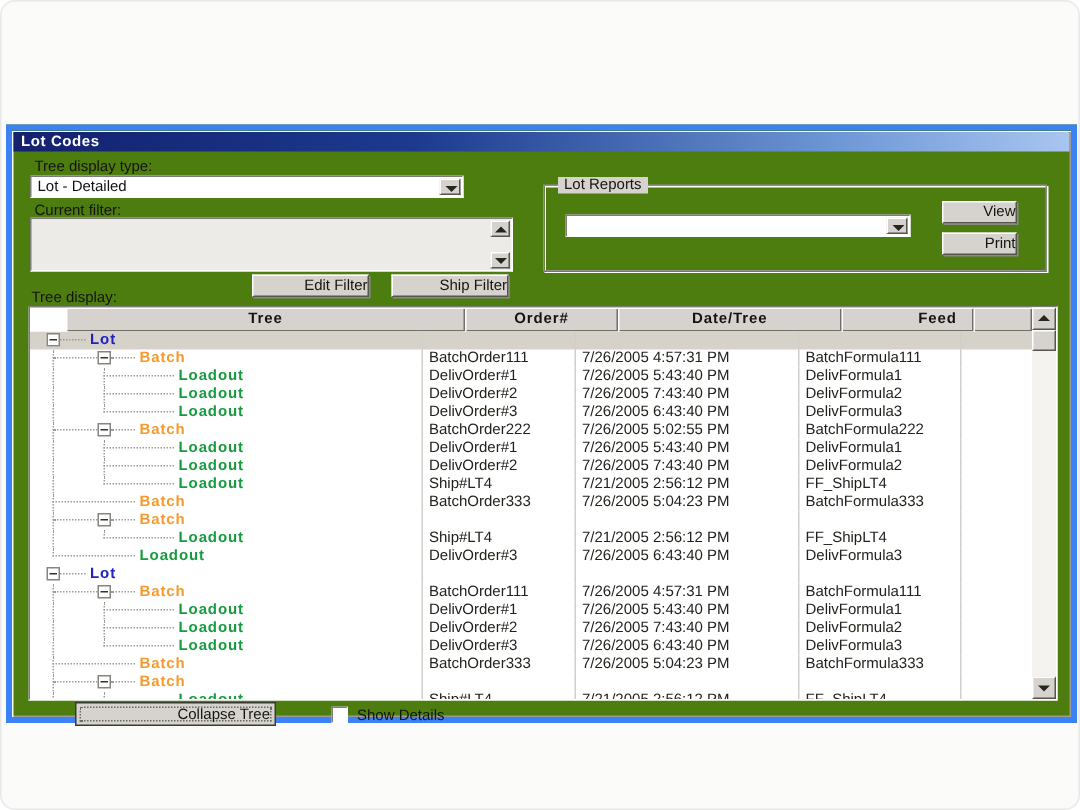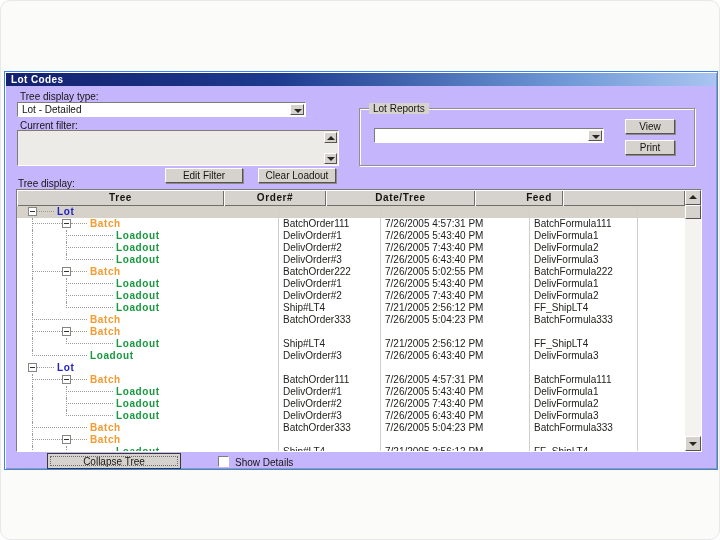--- a/index.html
+++ b/index.html
@@ -2,22 +2,22 @@
 <html><head>
 <meta charset="utf-8">
 <style>
   * { margin:0; padding:0; box-sizing:border-box; }
   html,body { width:720px; height:540px; }
   body { font-family:"Liberation Sans","DejaVu Sans",sans-serif; background:#ffffff; }
   .screen { position:relative; width:720px; height:540px; background:#fbfbfa;
             border:1px solid #e8e8e8; border-radius:10px; overflow:hidden; }
 
   
-  .dialog { position:absolute; left:3px; top:70px; width:714px; height:399px;
-            background:#c4b5fd; border:1px solid #3b82f6;
+  .dialog { position:absolute; left:3px; top:82px; width:714px; height:399px;
+            background:#4d7c0f; border:4px solid #3b82f6;
             box-shadow: inset 1px 1px 0 #ffffff, inset -1px -1px 0 #9b9a95; }
   .titlebar { position:absolute; left:1px; top:1px; right:1px; height:13px;
               background:linear-gradient(90deg,#13216f 0%, #1d3a8e 38%, #6d97d5 78%, #a9c5f0 100%);
               color:#fff; font-size:10px; font-weight:bold; line-height:13px;
               padding-left:5px; letter-spacing:0.4px; }
 
   .lbl { position:absolute; font-size:10px; color:#15150f; white-space:nowrap; }
 
   .sunken { border-top:1px solid #7d7c77; border-left:1px solid #7d7c77;
             border-bottom:1px solid #ffffff; border-right:1px solid #ffffff; }
@@ -35,21 +35,21 @@
 
   
   .filterbox { position:absolute; left:12px; top:58px; width:322px; height:36px; background:#ecebe7; }
   .spinbtn { position:absolute; right:1px; width:13px; height:11px; background:#d6d3ce;
              border:1px solid; border-color:#fff #55544f #55544f #fff; }
   .spinbtn .tri-down { left:2px; top:3px; }
   .spinbtn .tri-up { position:absolute; left:2px; top:3px; }
 
   
   .btn { position:absolute; background:#d6d3ce; font-size:10px; color:#15150f;
-         text-align:center; border:1px solid; border-color:#ffffff #55544f #55544f #ffffff;
+         text-align:right; border:1px solid; border-color:#ffffff #55544f #55544f #ffffff;
          box-shadow:1px 1px 0 #8a8a86; line-height:13px; cursor:default; }
   .btn.default { border:1px solid #3a3a35; box-shadow:none; }
   .btn.default .focus { position:absolute; left:2px; right:2px; top:2px; bottom:2px;
                         border:1px dotted #6a6a64; line-height:10px; font-size:10px; }
 
   
   .group { position:absolute; left:354px; top:36px; width:336px; height:58px;
            border:1px solid #90908b; box-shadow:1px 1px 0 #ffffff, inset 1px 1px 0 #ffffff; }
   .group > .glabel { position:absolute; top:-6px; left:9px; background:#d6d3ce;
                      padding:0 4px; font-size:10px; color:#15150f; }
@@ -117,40 +117,40 @@
       <span style="font-size:10px; padding-left:3px;"></span>
       <span class="spinbtn" style="top:1px;">
           <span class="tri-up"></span>
         </span>
       <span class="spinbtn" style="bottom:1px;">
           <span class="tri-down" style="position:absolute;"></span>
         </span>
     </div>
 
     <div class="btn" style="left:160px; top:96px; width:78px; height:15px;">Edit Filter</div>
-    <div class="btn" style="left:253px; top:96px; width:78px; height:15px;">Clear Loadout</div>
+    <div class="btn" style="left:253px; top:96px; width:78px; height:15px;">Ship Filter</div>
 
     <div class="group">
       <span class="glabel">Lot Reports</span>
       <div class="combo sunken" style="left:14px; top:19px; width:230px; height:15px;">
         <span></span>
         <span class="drop">
             <span class="tri-down"></span>
           </span>
       </div>
       <div class="btn" style="left:265px; top:10px; width:50px; height:15px;">View</div>
       <div class="btn" style="left:265px; top:31px; width:50px; height:15px;">Print</div>
     </div>
 
     <div class="lbl" style="left:13px; top:106px;">Tree display:</div>
 
     <div class="table">
       <div class="tleft">
         <div class="thead">
-            <div class="hcell" style="width: 207px;">Tree</div>
+            <div class="hcell" style="width: 266px; margin-left: 24px;">Tree</div>
             <div class="hcell" style="width: 102px;">Order#</div>
             <div class="hcell" style="width: 149px;">Date/Tree</div>
             <div class="hcell" style="width: 88px; padding-left: 40px;">Feed</div>
             <div class="hcell" style="flex: 1 1 0%;"></div>
           </div>
         <div class="tbody">
             <div class="trow selected">
               <div class="cell treec" style="width: 262px;">
                 <div class="ebox" style="left: 11px;">
                   <div class="minus"></div>

